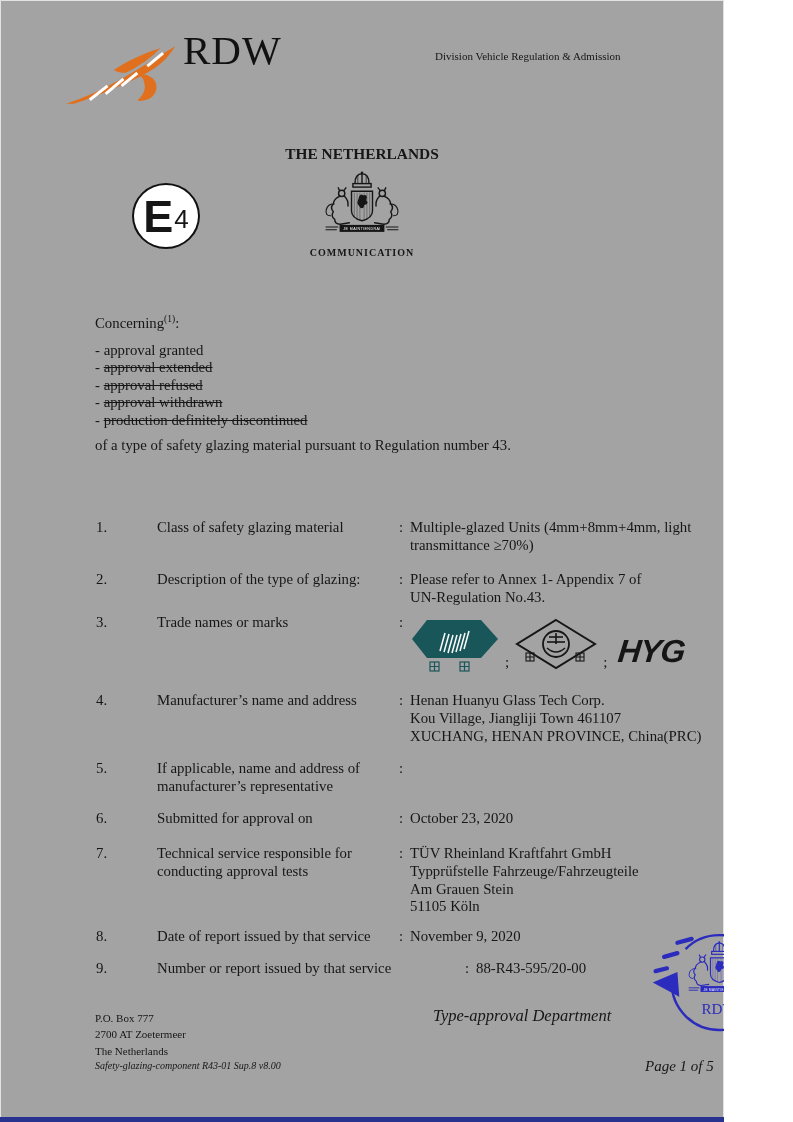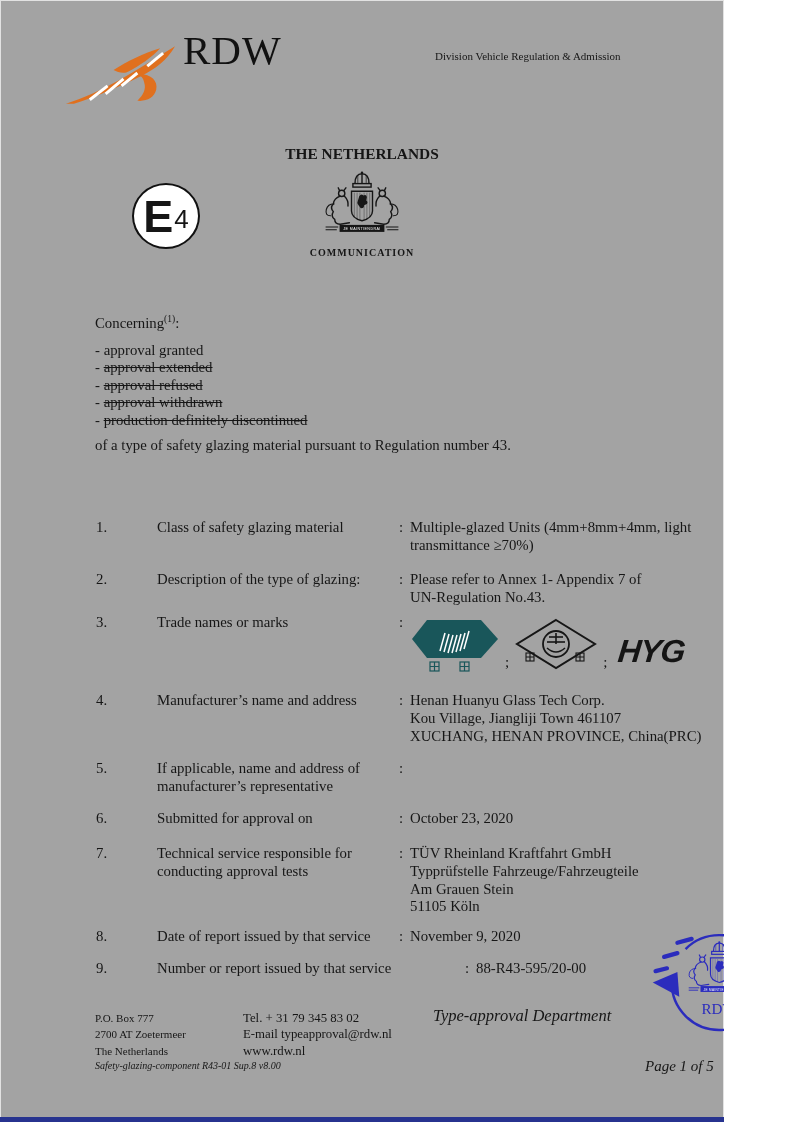--- a/index.html
+++ b/index.html
@@ -235,23 +235,20 @@
   <div class="row r9 wide">
     <span class="num">9.</span>
     <span class="label">Number or report issued by that service</span>
     <span class="colon">:</span>
     <span class="value">88-R43-595/20-00</span>
   </div>
 
   <div class="f-address">P.O. Box 777
 2700 AT Zoetermeer
 The Netherlands</div>
-  <div class="f-contact">Tel. + 31 79 345 83 02
-E-mail typeapproval@rdw.nl
-www.rdw.nl</div>
   <div class="f-dept">Type-approval Department</div>
 
   <svg class="seal" width="128" height="110" viewBox="0 0 135 115" style="color:#2b2cbd">
     <circle cx="75" cy="57" r="50" fill="none" stroke="currentColor" stroke-width="2.6" pathLength="360" stroke-dasharray="180 45 135"></circle>
     <g stroke="currentColor" stroke-linecap="round">
       <path d="M31,15 l15,-4" stroke-width="4.5"></path>
       <path d="M17,30 l14,-4" stroke-width="4.5"></path>
       <path d="M8,45 l12,-3" stroke-width="4.5"></path>
     </g>
     <path d="M5,57 L31,46 L33,72 Z" fill="currentColor"></path>

